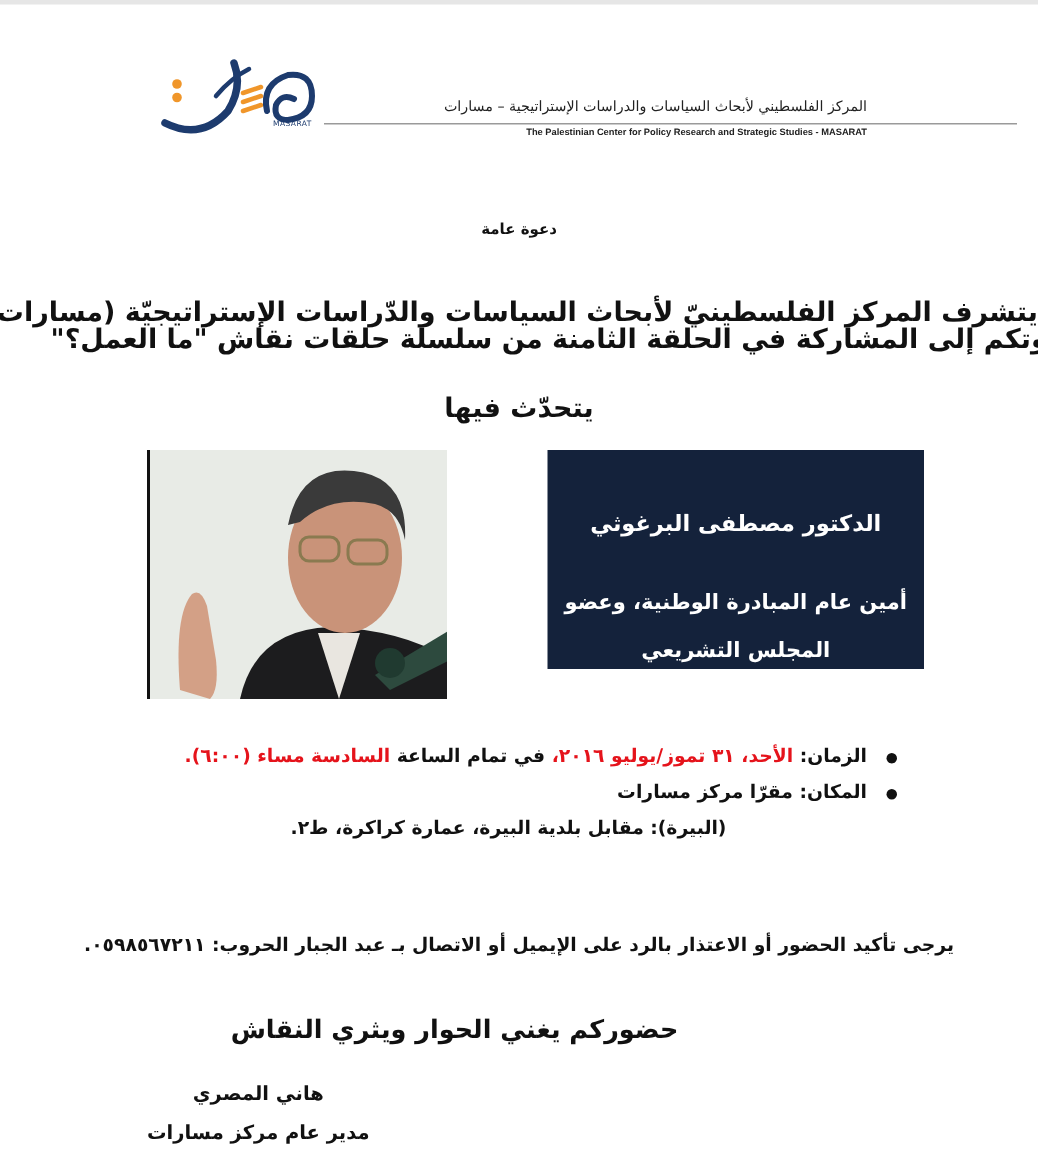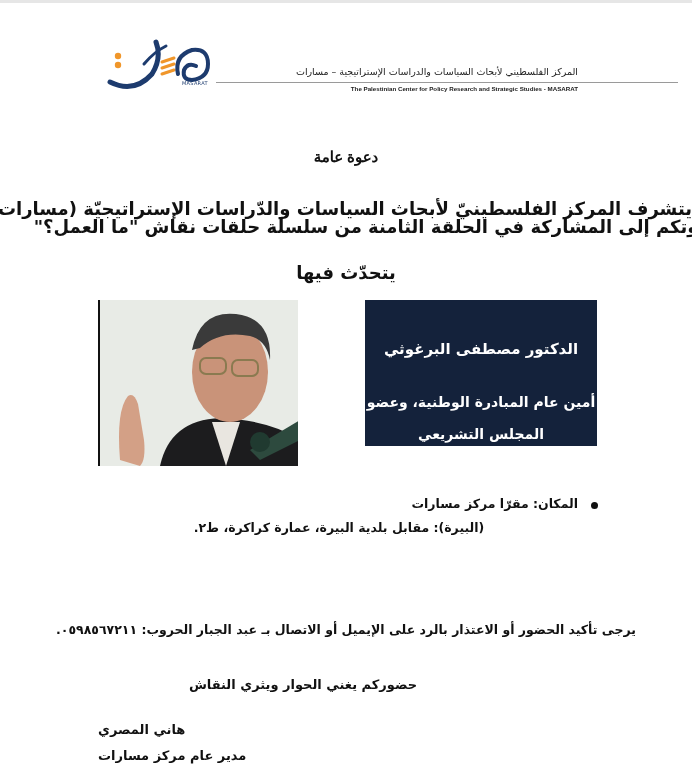--- a/index.html
+++ b/index.html
@@ -14,43 +14,43 @@
 
   
   .header { position: absolute; left: 100px; top: 30px; width: 500px; height: 70px; }
   .logo { position: absolute; left: 4px; top: 4px; width: 112px; height: 58px; }
   .logo-caption { position: absolute; left: 82px; top: 50px; font-size: 5px; color: #1d3b6e; letter-spacing: 0.3px; }
   .header-rule { position: absolute; left: 116px; top: 52px; width: 462px; height: 1px; background: #9a9a9a; }
   .header-ar { position: absolute; right: 22px; top: 36px; direction: rtl; font-size: 9.5px; color: #222; white-space: nowrap; }
   .header-en { position: absolute; right: 22px; top: 55px; font-size: 6.2px; color: #222; font-weight: bold; white-space: nowrap; font-family: "Liberation Sans", sans-serif; }
 
   .ar { direction: rtl; text-align: center; font-weight: bold; white-space: nowrap; }
-  .title { position: absolute; left: 0; width: 692px; top: 148px; font-size: 15px; font-family: Liberation Serif, serif; }
+  .title { position: absolute; left: 0; width: 692px; top: 148px; font-size: 10px; }
   .intro { position: absolute; left: 0; width: 692px; font-size: 18px; }
   .intro.l1 { top: 198px; }
   .intro.l2 { top: 216px; margin-left: 36px; }
   .intro.l3 { top: 262px; }
 
   
   .photo { position: absolute; left: 98px; top: 300px; width: 200px; height: 166px; overflow: hidden; background: #e9ebe7; border-left: 2px solid #111; box-sizing: border-box; }
-  .speaker-box { position: absolute; left: 365px; top: 300px; width: 232px; height: 146px; background: #14223b; color: #fff; direction: rtl; text-align: center; font-weight: bold; }
+  .speaker-box { position: absolute; left: 365px; top: 300px; width: 251px; height: 146px; background: #14223b; color: #fff; direction: rtl; text-align: center; font-weight: bold; }
   .speaker-name { position: absolute; left: 0; right: 0; top: 40px; font-size: 15px; }
   .speaker-role { position: absolute; left: 0; right: 0; top: 86px; font-size: 14px; line-height: 32px; }
 
   
   .details { position: absolute; right: 92px; top: 496px; width: 500px; direction: rtl; font-weight: bold; font-size: 12.5px; }
   .bullet-row { position: relative; height: 24px; white-space: nowrap; text-align: right; padding-right: 22px; }
   .bullet { position: absolute; right: 2px; top: 6px; width: 7px; height: 7px; background: #111; border-radius: 50%; }
   .red { color: #e5131b; }
   .sub-row { height: 22px; white-space: nowrap; text-align: center; padding-right: 22px; }
 
   .confirm { position: absolute; left: 0; width: 692px; top: 622px; font-size: 12.5px; }
-  .closing { position: absolute; left: 0; width: 606px; top: 677px; font-size: 13px; }
+  .closing { position: absolute; left: 0; width: 606px; top: 677px; font-size: 17px; }
   .sig-wrap { position: absolute; left: 98px; top: 722px; direction: rtl; font-weight: bold; font-size: 13px; }
-  .sig-wrap div { height: 26px; white-space: nowrap; text-align: left; }
+  .sig-wrap div { height: 26px; white-space: nowrap; text-align: center; }
 </style>
 </head>
 <body>
 
 <div class="topbar"></div>
 
 <div class="header">
   <svg class="logo" viewBox="0 0 112 58">
     <circle cx="14" cy="22" r="3.2" fill="#f0962a"></circle>
     <circle cx="14" cy="31" r="3.2" fill="#f0962a"></circle>
@@ -89,20 +89,24 @@
   <div class="speaker-name">الدكتور مصطفى البرغوثي</div>
   <div class="speaker-role">
     <div>أمين عام المبادرة الوطنية، وعضو</div>
     <div>المجلس التشريعي</div>
   </div>
 </div>
 
 <div class="details">
   <div class="bullet-row">
     <span class="bullet"></span>
+    <span>الزمان:</span><span class="red"> الأحد، ٣١ تموز/يوليو ٢٠١٦، </span><span>في تمام الساعة </span><span class="red">السادسة مساء (٦:٠٠).</span>
+  </div>
+  <div class="bullet-row">
+    <span class="bullet"></span>
     <span>المكان:</span><span> مقرّا مركز مسارات</span>
   </div>
   <div class="sub-row">(البيرة): مقابل بلدية البيرة، عمارة كراكرة، ط٢.</div>
 </div>
 
 <div class="ar confirm">يرجى تأكيد الحضور أو الاعتذار بالرد على الإيميل أو الاتصال بـ عبد الجبار الحروب: ٠٥٩٨٥٦٧٢١١.</div>
 <div class="ar closing">حضوركم يغني الحوار ويثري النقاش</div>
 
 <div class="sig-wrap">
   <div>هاني المصري</div>

